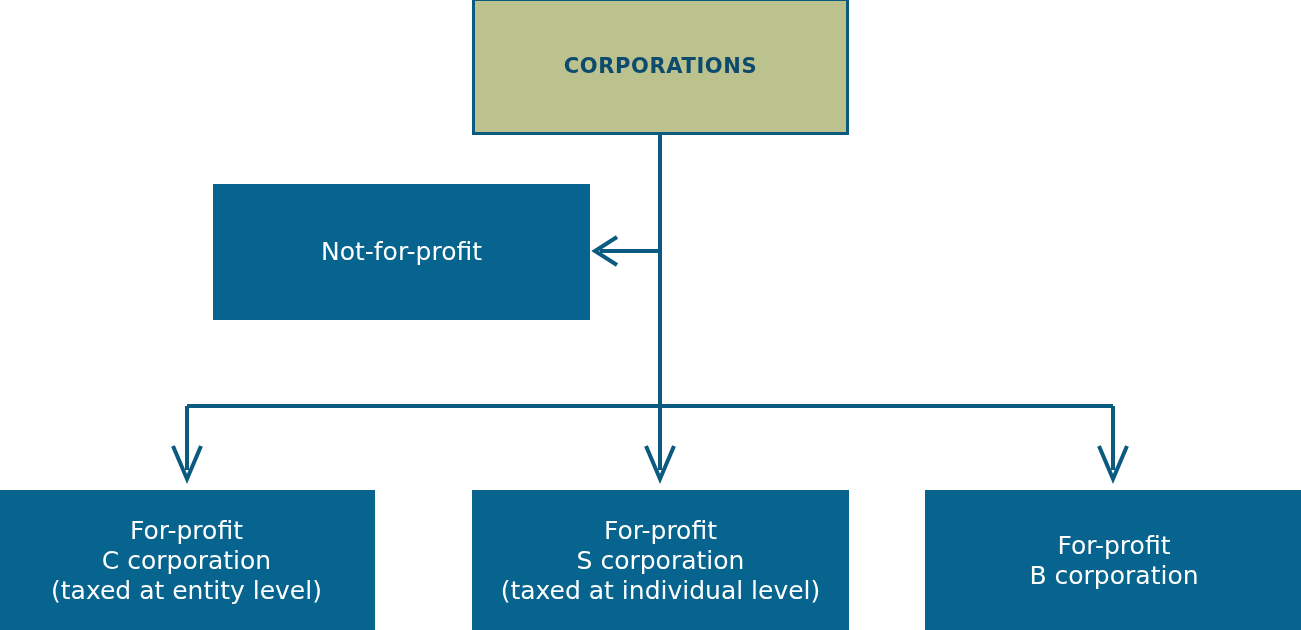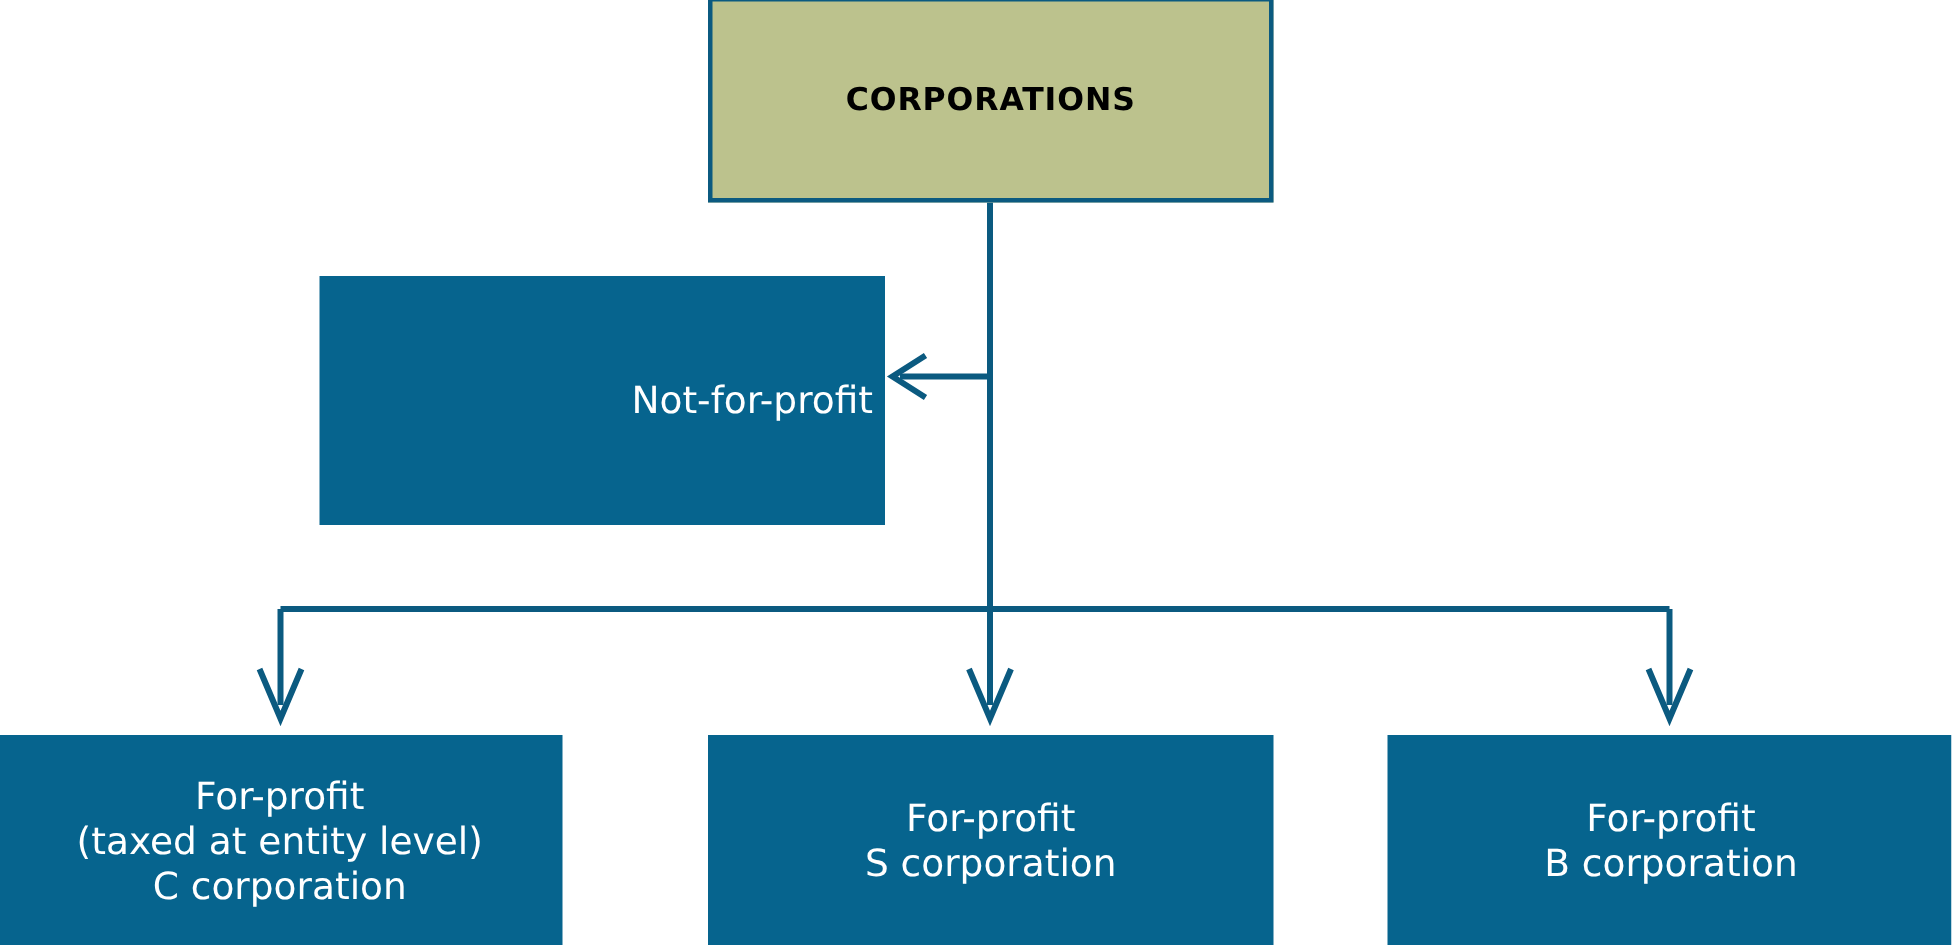--- a/index.html
+++ b/index.html
@@ -31,40 +31,39 @@
     top: -2px;
     width: 377px;
     height: 137px;
     background: #bcc28d;
     border: 3px solid #0b5a80;
   }
   .node-root .node-label {
     font-weight: bold;
     font-size: 21px;
     letter-spacing: 0.6px;
-    color: #000000;
+    color: #0c4a6e;
     line-height: 1.25;
   }
   .node-blue {
     background: #06648e;
     color: #ffffff;
   }
   .node-blue .node-label {
     font-size: 25px;
     line-height: 1.20;
     color: #ffffff;
     font-weight: 400;
     padding: 0 8px;
   }
   .node-nfp {
     left: 213px;
     top: 184px;
     width: 377px;
-    height: 166px;
-    justify-content: flex-end;
+    height: 136px;
   }
   .node-c {
     left: -2px;
     top: 490px;
     width: 377px;
     height: 142px;
   }
   .node-s {
     left: 472px;
     top: 490px;
@@ -120,29 +119,30 @@
 
   <div class="node node-blue node-nfp">
     <div class="node-label">
       <div>Not-for-profit</div>
     </div>
   </div>
 
   <div class="node node-blue node-c">
     <div class="node-label">
       <div>For-profit</div>
+      <div>C corporation</div>
       <div>(taxed at entity level)</div>
-      <div>C corporation</div>
     </div>
   </div>
 
   <div class="node node-blue node-s">
     <div class="node-label">
       <div>For-profit</div>
       <div>S corporation</div>
+      <div>(taxed at individual level)</div>
     </div>
   </div>
 
   <div class="node node-blue node-b">
     <div class="node-label">
       <div>For-profit</div>
       <div>B corporation</div>
     </div>
   </div>
 

